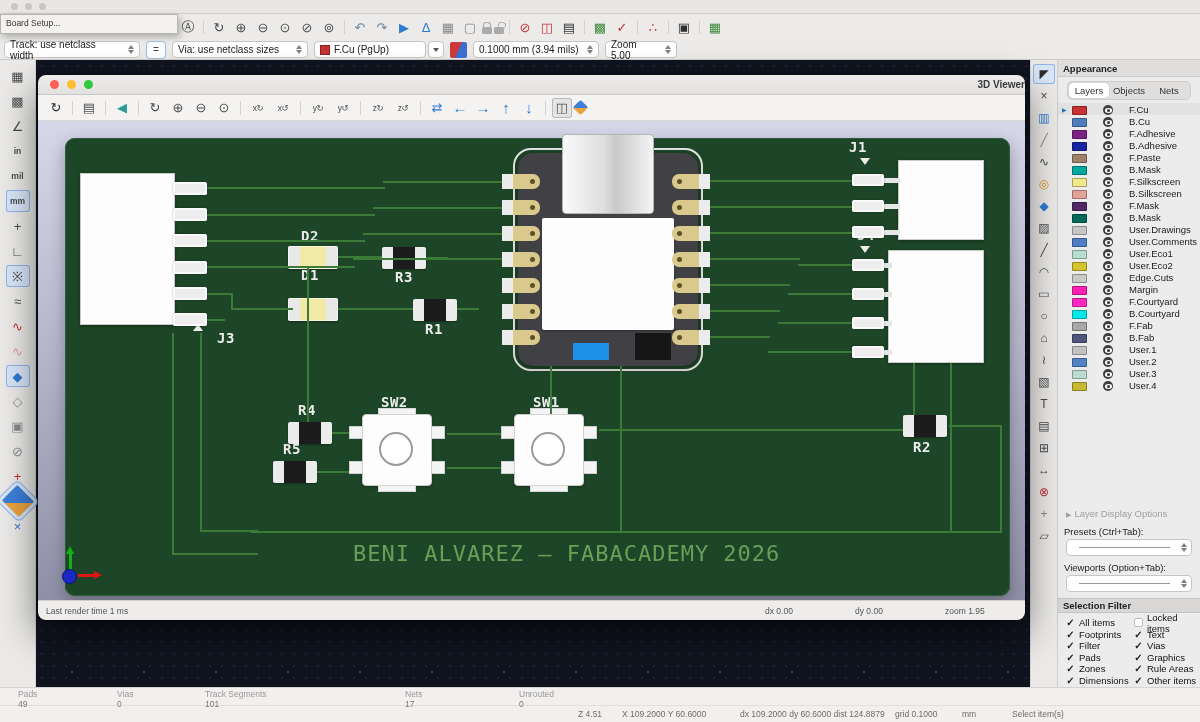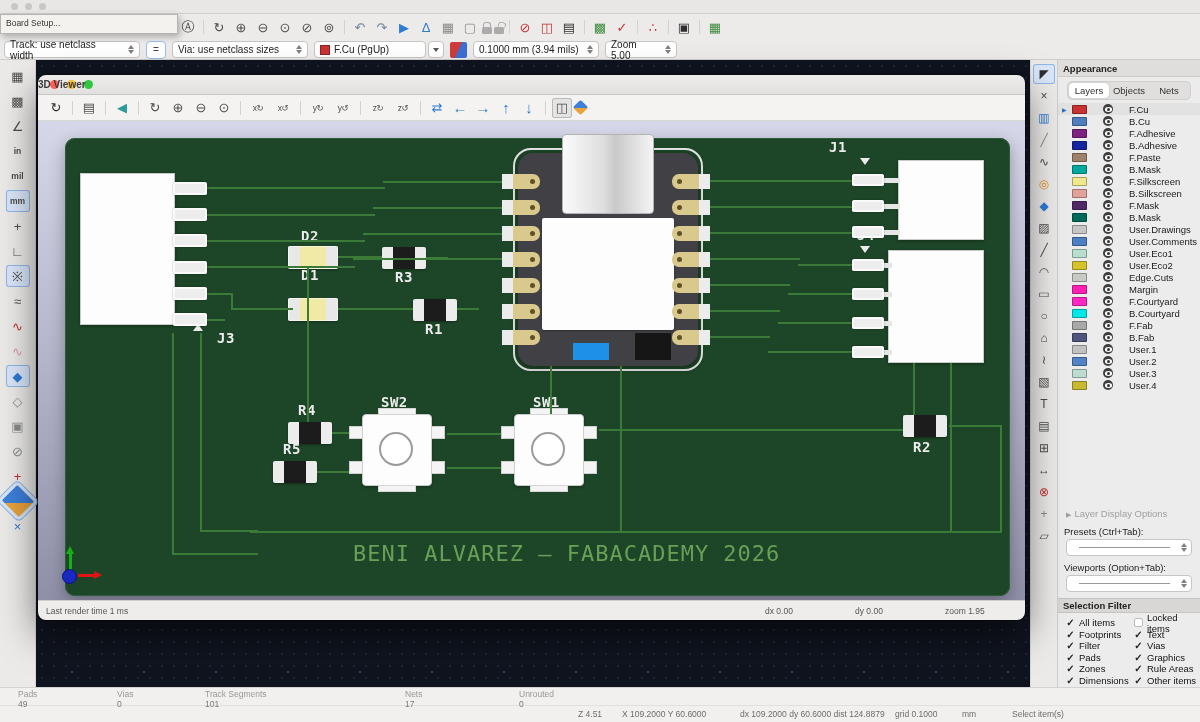--- a/index.html
+++ b/index.html
@@ -56,21 +56,21 @@
 
 .canvas { position:absolute; left:36px; top:60px; width:994px; height:627px; background-color:#10141f;
   background-image:radial-gradient(circle,#323a5e 1px,transparent 1.3px),radial-gradient(circle,#1e2439 1px,transparent 1.1px);
   background-size:72px 72px,12px 12px; }
 
 
 .vwin { position:absolute; left:38px; top:75px; width:987px; height:545px; border-radius:8px; overflow:hidden; box-shadow:0 14px 38px rgba(0,0,0,.55),0 0 0 1px rgba(0,0,0,.35); z-index:10; display:flex; flex-direction:column; }
 .vtitle { height:20px; background:linear-gradient(#efedec,#e2e0df); border-bottom:1px solid #c9c7c6; position:relative; display:flex; align-items:center; flex:none; }
 .vt-dot { width:9px; height:9px; border-radius:50%; margin-left:8px; flex:none; }
 .vt-dot.r{background:#ff5f57;margin-left:12px}.vt-dot.y{background:#febc2e}.vt-dot.g{background:#2fc840}
-.vtitle-text { position:absolute; left:0; right:0; text-align:left; font-size:10px; font-weight:bold; color:#3a3a3a; }
+.vtitle-text { position:absolute; left:0; right:0; text-align:right; font-size:10px; font-weight:bold; color:#3a3a3a; }
 .vtb { height:26px; background:#f4f3f2; border-bottom:1px solid #d8d7d6; display:flex; align-items:center; padding-left:8px; gap:3px; flex:none; }
 .vview { flex:1; position:relative; background:linear-gradient(180deg,#d6d7e8 0%,#b7b8cd 45%,#8f90a8 100%); overflow:hidden; }
 .vstatus { height:20px; background:#eeedec; border-top:1px solid #cfcdcc; display:flex; align-items:center; font-size:8.5px; color:#555; flex:none; position:relative; }
 .vstatus .lft { margin-left:8px; }
 .vs-dx{position:absolute;left:727px}.vs-dy{position:absolute;left:817px}.vs-zoom{position:absolute;left:907px}
 
 
 .pcb { position:absolute; left:27px; top:17px; width:945px; height:458px; background:#1d4527; border-radius:10px;
   box-shadow:inset 0 0 0 1px #2c5c39,0 5px 16px rgba(0,0,0,.3); }
 .br { position:absolute; }
@@ -110,21 +110,21 @@
 .gz-xl { left:40px; top:453px; width:16px; height:3px; background:#e01414; }
 .gz-xh { left:56px; top:450px; width:0; height:0; border-top:4.5px solid transparent; border-bottom:4.5px solid transparent; border-left:8px solid #e01414; }
 
 
 .apanel { position:absolute; left:1057px; top:60px; width:143px; height:627px; background:#ececec; border-left:1px solid #cfcdcc; display:flex; flex-direction:column; }
 .ahdr { height:17px; background:#e0dedd; border-bottom:1px solid #ccc; font-size:9.5px; font-weight:bold; color:#222; display:flex; align-items:center; padding-left:5px; flex:none; }
 .atabs { display:flex; margin:4px 9px 3px; background:#e0dfde; border:1px solid #cfcecd; border-radius:5px; padding:1px; font-size:9.5px; flex:none; }
 .atab { flex:1; text-align:center; padding:2px 0; color:#333; border-radius:4px; }
 .atab.on { background:#fff; box-shadow:0 0 1px rgba(0,0,0,.4); }
 .llist { flex:none; }
-.lrow { display:flex; align-items:center; height:12px; padding-left:14px; gap:16px; font-size:9.5px; color:#1a1a1a; position:relative; }
+.lrow { display:flex; align-items:flex-end; height:12px; padding-left:14px; gap:16px; font-size:9.5px; color:#1a1a1a; position:relative; }
 .lrow.sel { background:#e2e2e2; }
 .lrow.sel::before { content:"▶"; position:absolute; left:4px; top:2.5px; font-size:6px; color:#2f6fc4; }
 .lsw { width:15px; height:9px; border-radius:1px; border:1px solid rgba(0,0,0,.3); flex:none; }
 .eye { width:10px; height:10px; border-radius:50%; background:#3e3e3e; position:relative; flex:none; }
 .eye::before { content:""; position:absolute; left:1.5px; top:3px; width:7px; height:4.5px; background:#fff; border-radius:50%; }
 .eye::after { content:""; position:absolute; left:3.5px; top:3.5px; width:3px; height:3px; background:#333; border-radius:50%; }
 .lname { white-space:nowrap; }
 .abottom { margin-top:auto; flex:none; padding-bottom:2px; }
 .ldo { font-size:9.5px; color:#a2a09f; padding:3px 0 3px 8px; }
 .ldo i { font-style:normal; font-size:7px; margin-right:3px; }
@@ -351,21 +351,21 @@
       <div class="abs res" style="left:838px;top:277px;width:44px"></div>
       <div class="blabel" style="left:848px;top:301px">R2</div>
 
       <div class="abs mod-silk"></div>
       <div class="abs mod-body"></div>
       <div class="abs mod-usb"></div>
       <div class="abs mod-sticker"></div>
       <div class="abs mod-ledblue"></div>
       <div class="abs mod-chip"></div>
 
-      <div class="blabel" style="left:764px;top:1px">J1</div>
+      <div class="blabel" style="left:784px;top:1px">J1</div>
       <div class="marker down" style="left:795px;top:20px"></div>
       <div class="abs jbody" style="left:833px;top:22px;width:86px;height:80px"></div>
       <div class="blabel" style="left:792px;top:89px">J4</div>
       <div class="marker down" style="left:795px;top:108px"></div>
       <div class="abs jbody" style="left:823px;top:112px;width:96px;height:113px"></div>
 
       <div class="blabel" style="left:316px;top:256px">SW2</div>
       <div class="sw" style="left:297px;top:276px">
         <i class="swt tl"></i>
           <i class="swt bl"></i>

